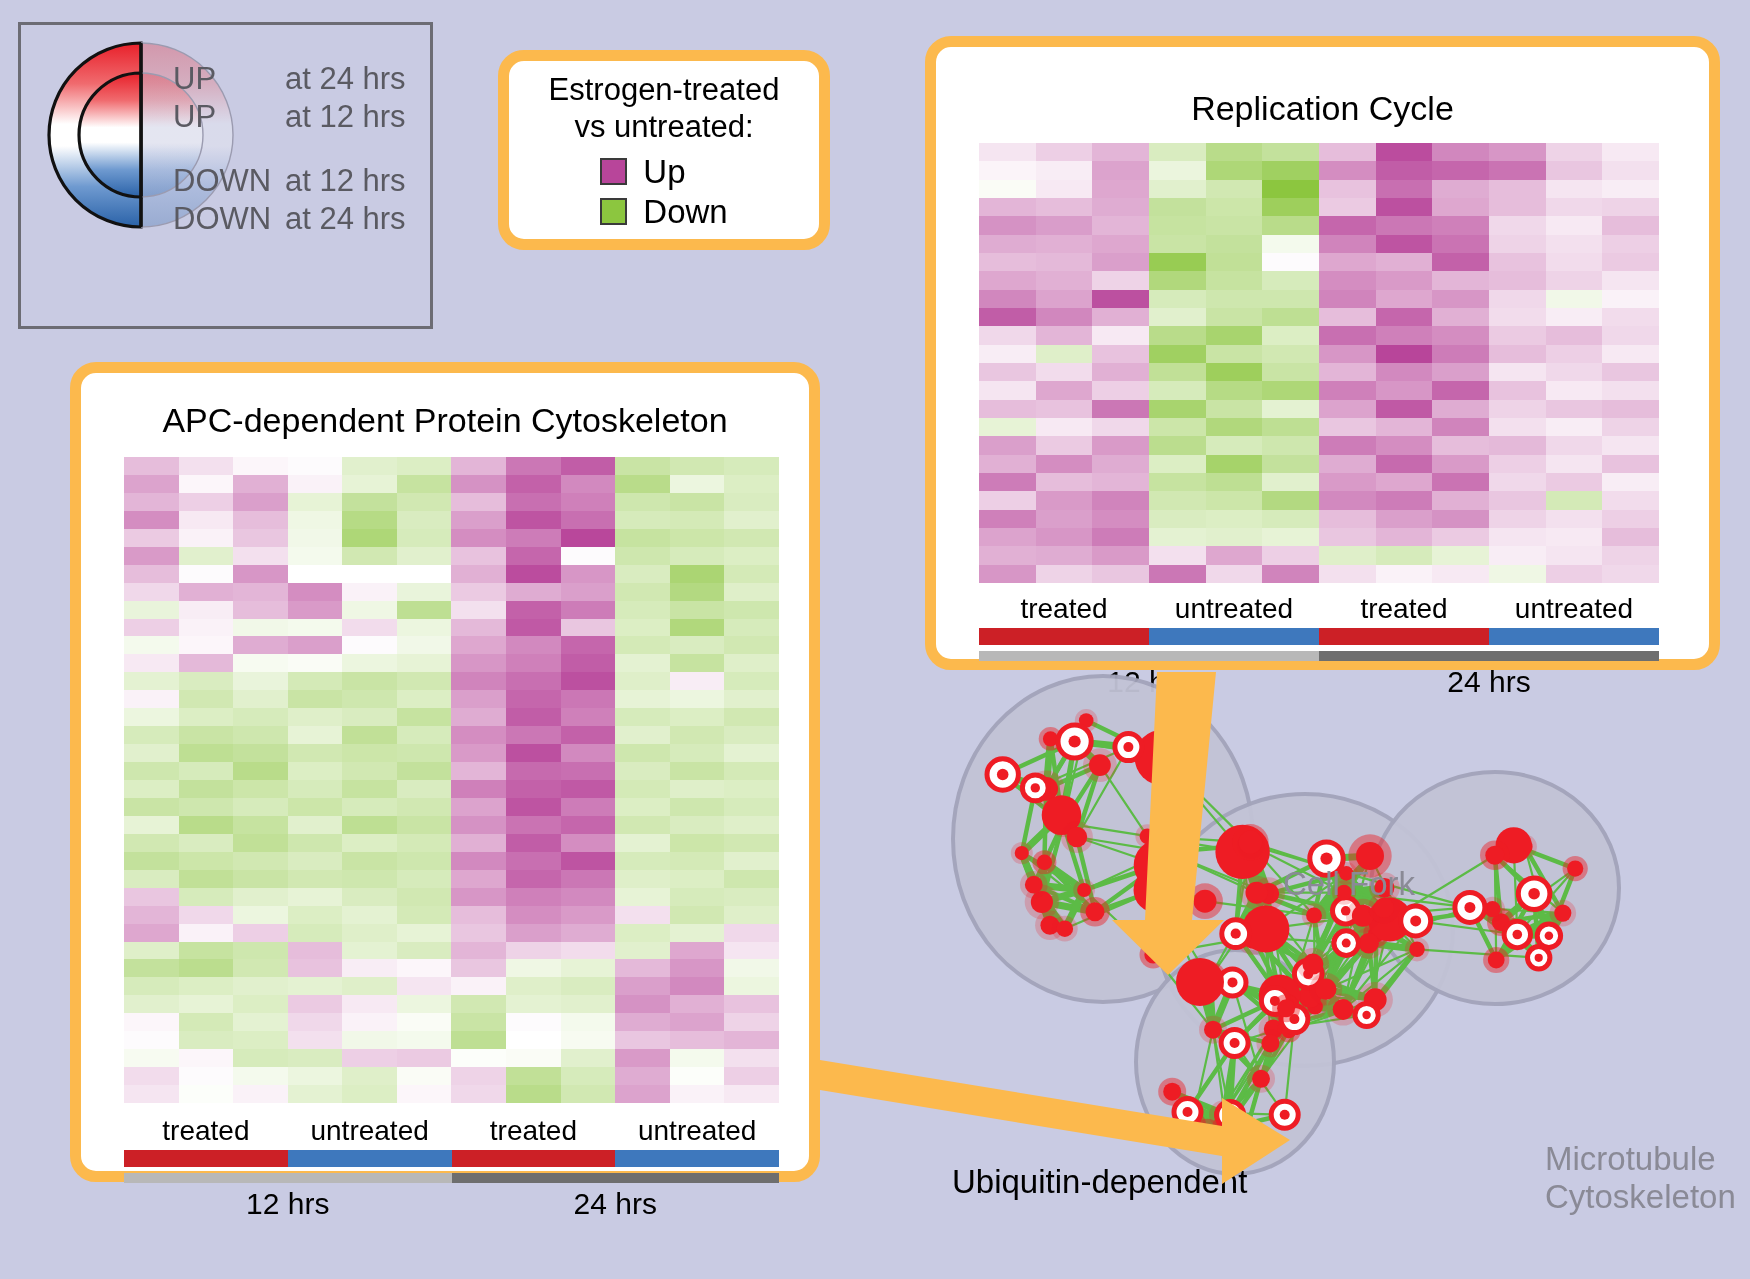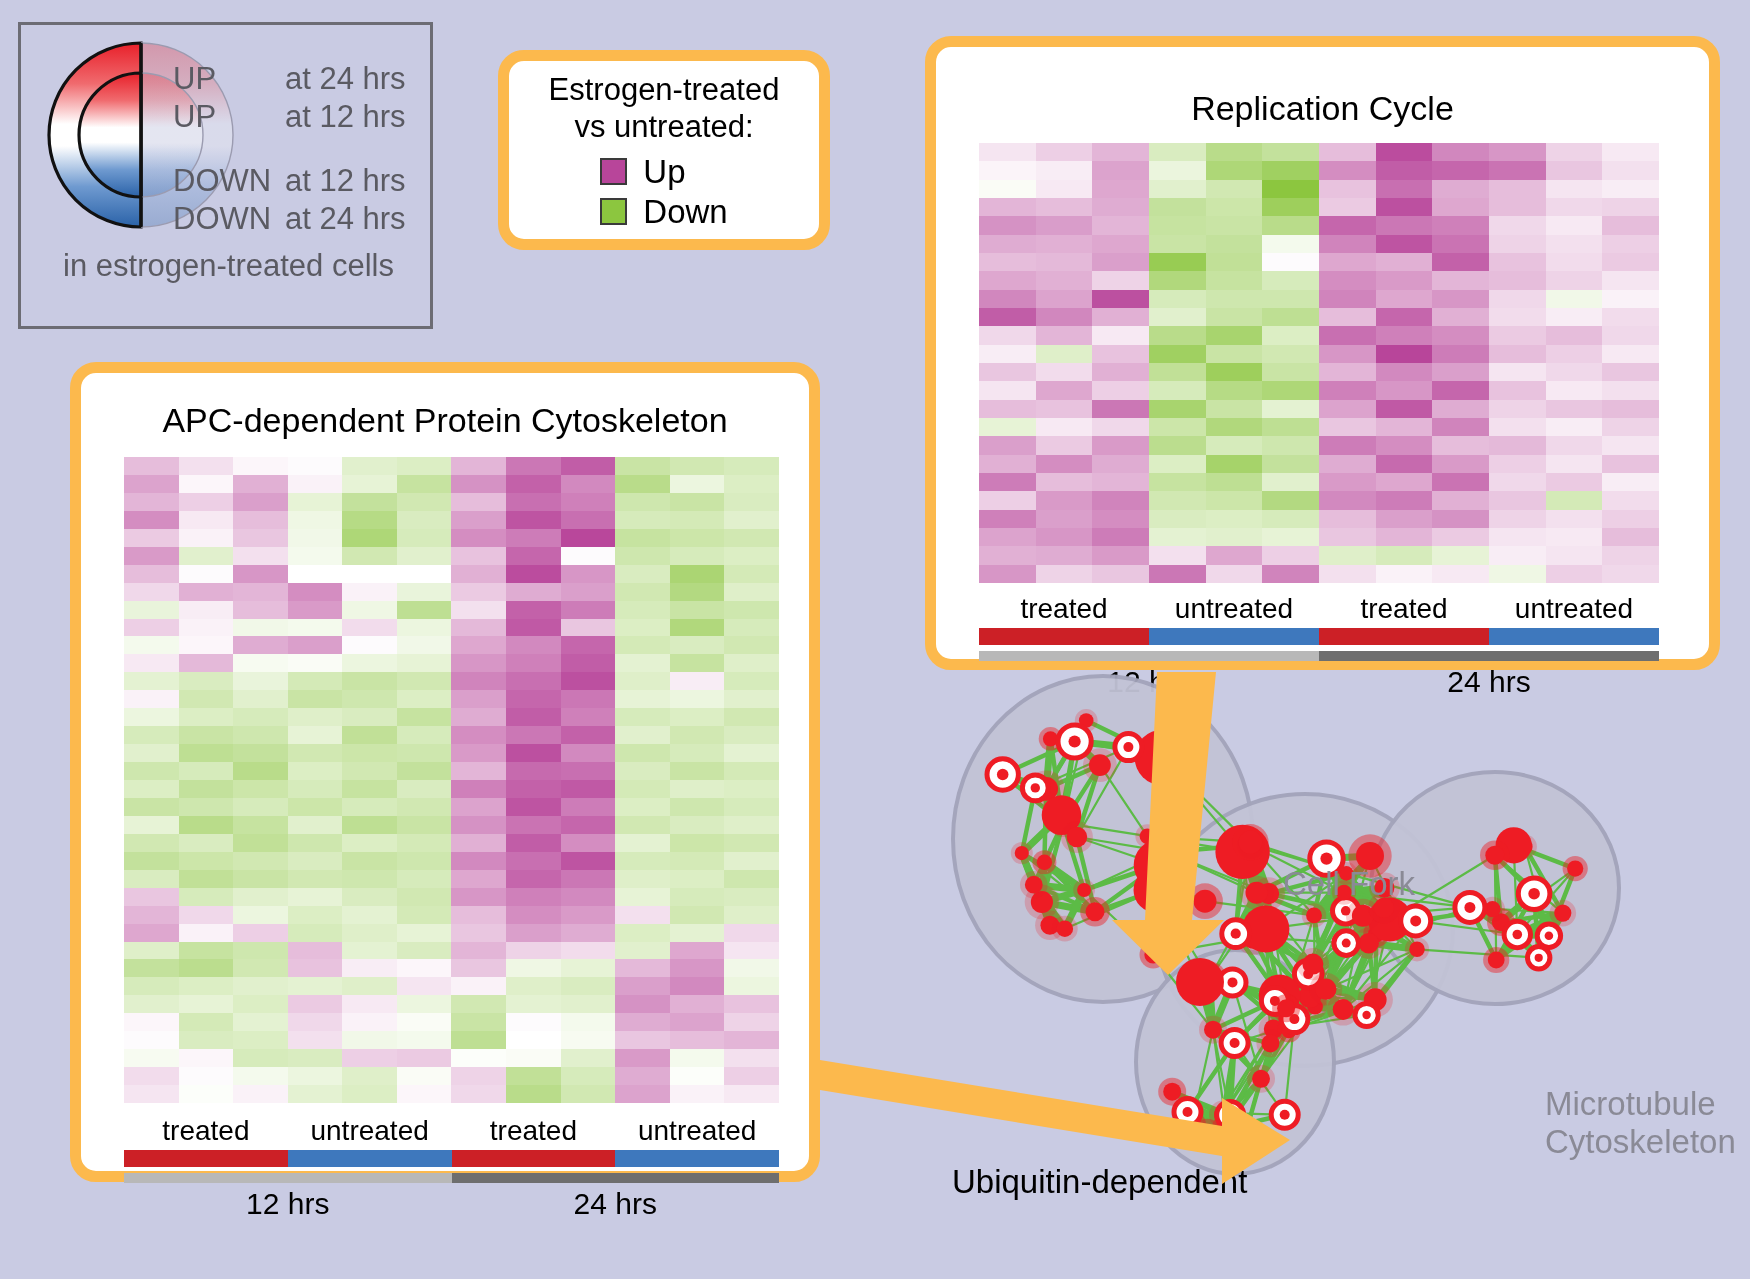--- a/index.html
+++ b/index.html
@@ -82,21 +82,21 @@
   #replication-strip{left:43px;top:546px;width:680px;}
   #apc-strip{left:43px;top:742px;width:655px;}
 
   
   #network{position:absolute;left:900px;top:630px;width:850px;height:649px;}
   #network svg{display:block;}
 
   .net-label{position:absolute;font-size:33px;line-height:1.15;}
   #label-dna{left:1218px;top:748px;color:#000;}
   #label-cellcycle{left:1283px;top:865px;color:#8a8a96;}
-  #label-micro{left:1545px;top:1085px;color:#8a8a96;text-align:left;}
+  #label-micro{left:1545px;top:1140px;color:#8a8a96;text-align:left;}
   #label-ubi{left:952px;top:1163px;color:#000;}
 
   
   #connectors{position:absolute;left:0;top:0;width:1750px;height:1279px;pointer-events:none;}
 </style>
 </head>
 <body>
 
 <div class="root">
 
@@ -152,21 +152,20 @@
         <span class="wl-dir">DOWN</span>
         <span class="wl-time">at 12 hrs</span>
       </div>
       <div class="wl-row">
         <span class="wl-dir">DOWN</span>
         <span class="wl-time">at 24 hrs</span>
       </div>
     </div>
 
     <div class="wheel-caption">
-      <div>in estrogen-treated cells</div>
     </div>
   </div>
 
   <div class="panel" id="colour-key">
     <div class="inner">
       <div class="ck-title">
         <div>Estrogen-treated</div>
         <div>vs untreated:</div>
       </div>
       <div class="ck-rows">

